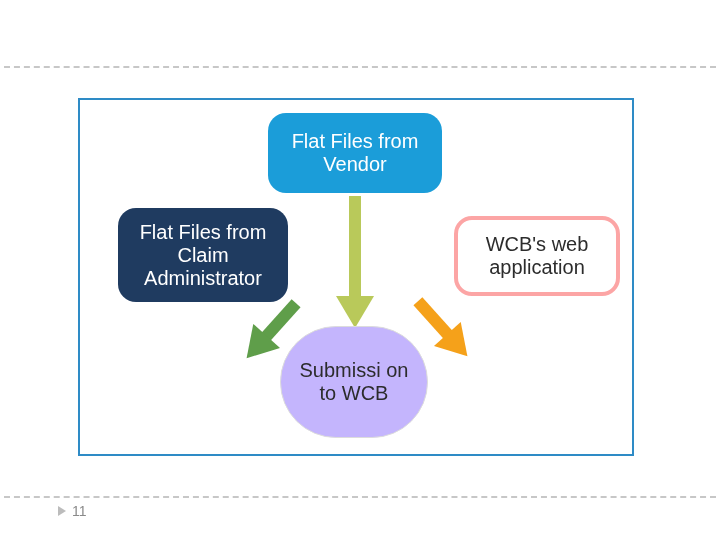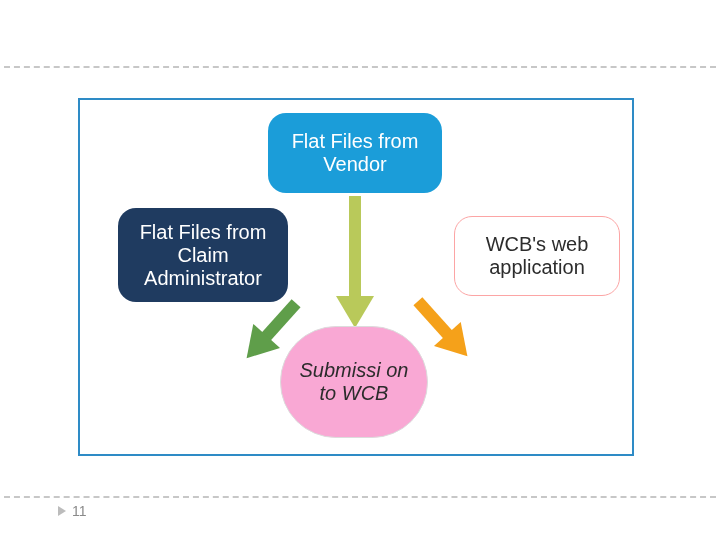--- a/index.html
+++ b/index.html
@@ -69,32 +69,31 @@
     background: #1f3b60;
     color: #ffffff;
   }
   .node-right {
     top: 216px;
     left: 454px;
     width: 166px;
     height: 80px;
     background: #ffffff;
     color: #2c2c2c;
-    border: 1px solid #fca5a5;
+    border: 4px solid #fca5a5;
   }
   .node-center {
     top: 326px;
     left: 280px;
     width: 148px;
     height: 112px;
     border-radius: 90px;
-    background: #f9a8d4;
+    background: #c4b5fd;
     color: #2c2c2c;
     border: 1px solid #dcdcdc;
-    font-style: italic;
   }
   .footer-line {
     position: absolute;
     top: 496px;
     left: 4px;
     width: 712px;
     border-top: 2px dashed #c7c7c7;
   }
   .page-mark {
     position: absolute;

